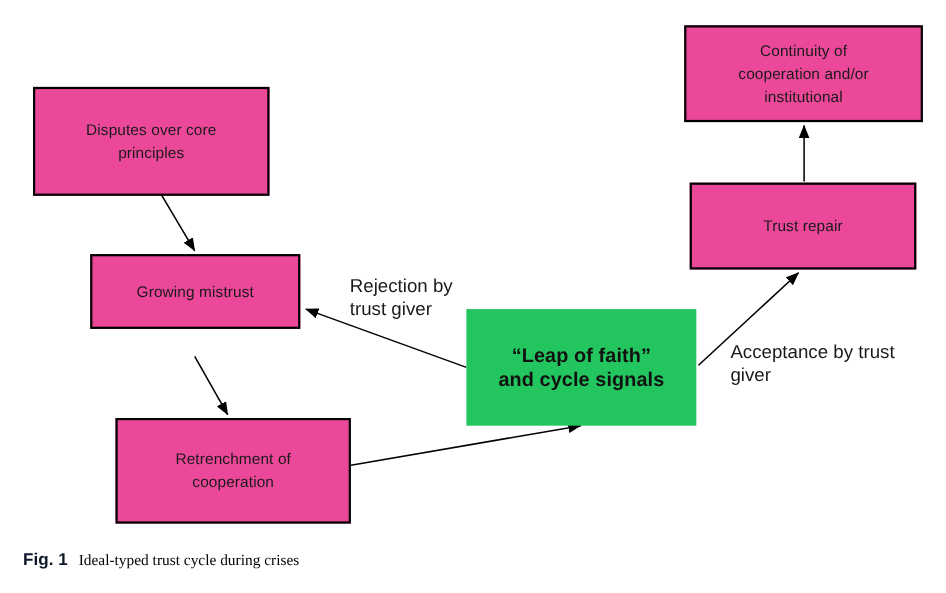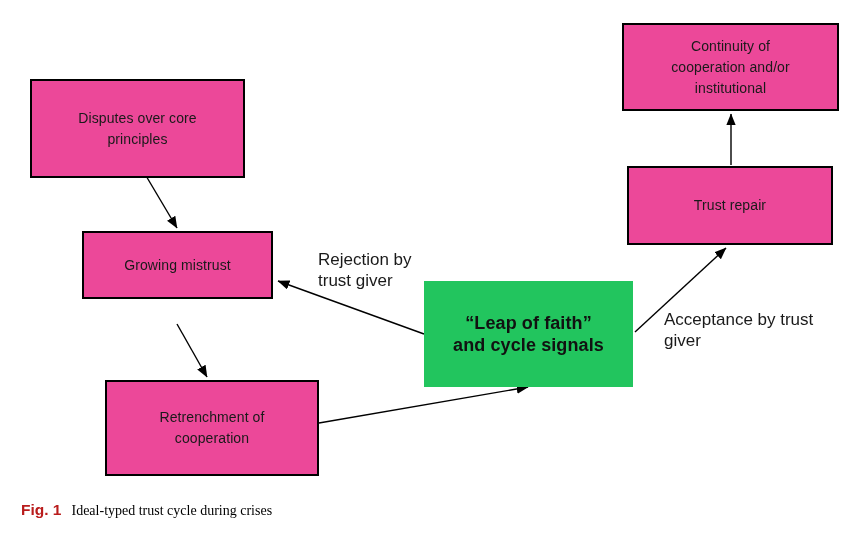--- a/index.html
+++ b/index.html
@@ -64,21 +64,21 @@
 
   .caption {
     position: absolute;
     left: 21px; top: 501px;
     white-space: nowrap;
   }
   .caption-label {
     font-family: "Liberation Sans", sans-serif;
     font-weight: bold;
     font-size: 15.5px;
-    color: #b91c1c;
+    color: #0f172a;
   }
   .caption-text {
     font-family: Liberation Serif, serif;
     font-size: 14px;
     color: #000000;
     margin-left: 10px;
   }
 </style>
 </head>
 <body>

